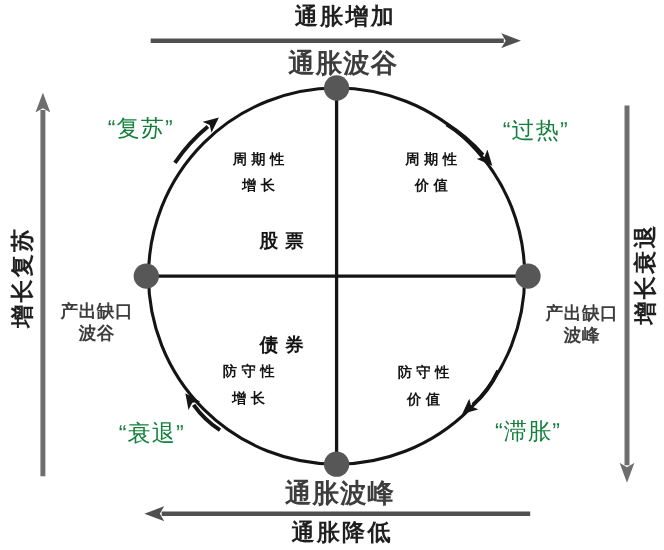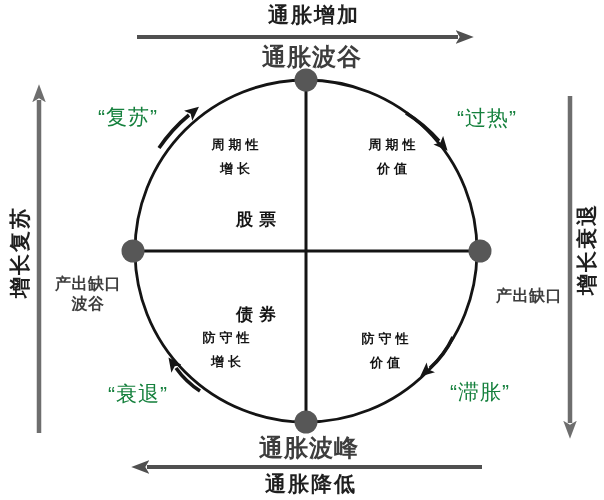--- a/index.html
+++ b/index.html
@@ -92,20 +92,21 @@
   <div class="lbl axis-lbl vert-right" style="left:587px;top:249px;">增长衰退</div>
 
   <div class="lbl node-lbl" style="left:312px;top:57px;">通胀波谷</div>
   <div class="lbl node-lbl" style="left:309px;top:448px;">通胀波峰</div>
   <div class="lbl node-lbl2" style="left:88px;top:246px;">
     <div>产出缺口</div>
     <div>波谷</div>
   </div>
   <div class="lbl node-lbl2" style="left:529px;top:248px;">
     <div>产出缺口</div>
+    <div>波峰</div>
   </div>
 
   <div class="lbl phase-lbl" style="left:128px;top:117px;">“复苏”</div>
   <div class="lbl phase-lbl" style="left:487px;top:118px;">“过热”</div>
   <div class="lbl phase-lbl" style="left:138px;top:394px;text-align:center;">“衰退”</div>
   <div class="lbl phase-lbl" style="left:480px;top:392px;">“滞胀”</div>
 
   <div class="lbl style-lbl" style="left:237px;top:157px;">
     <div>周期性</div>
     <div>增长</div>

